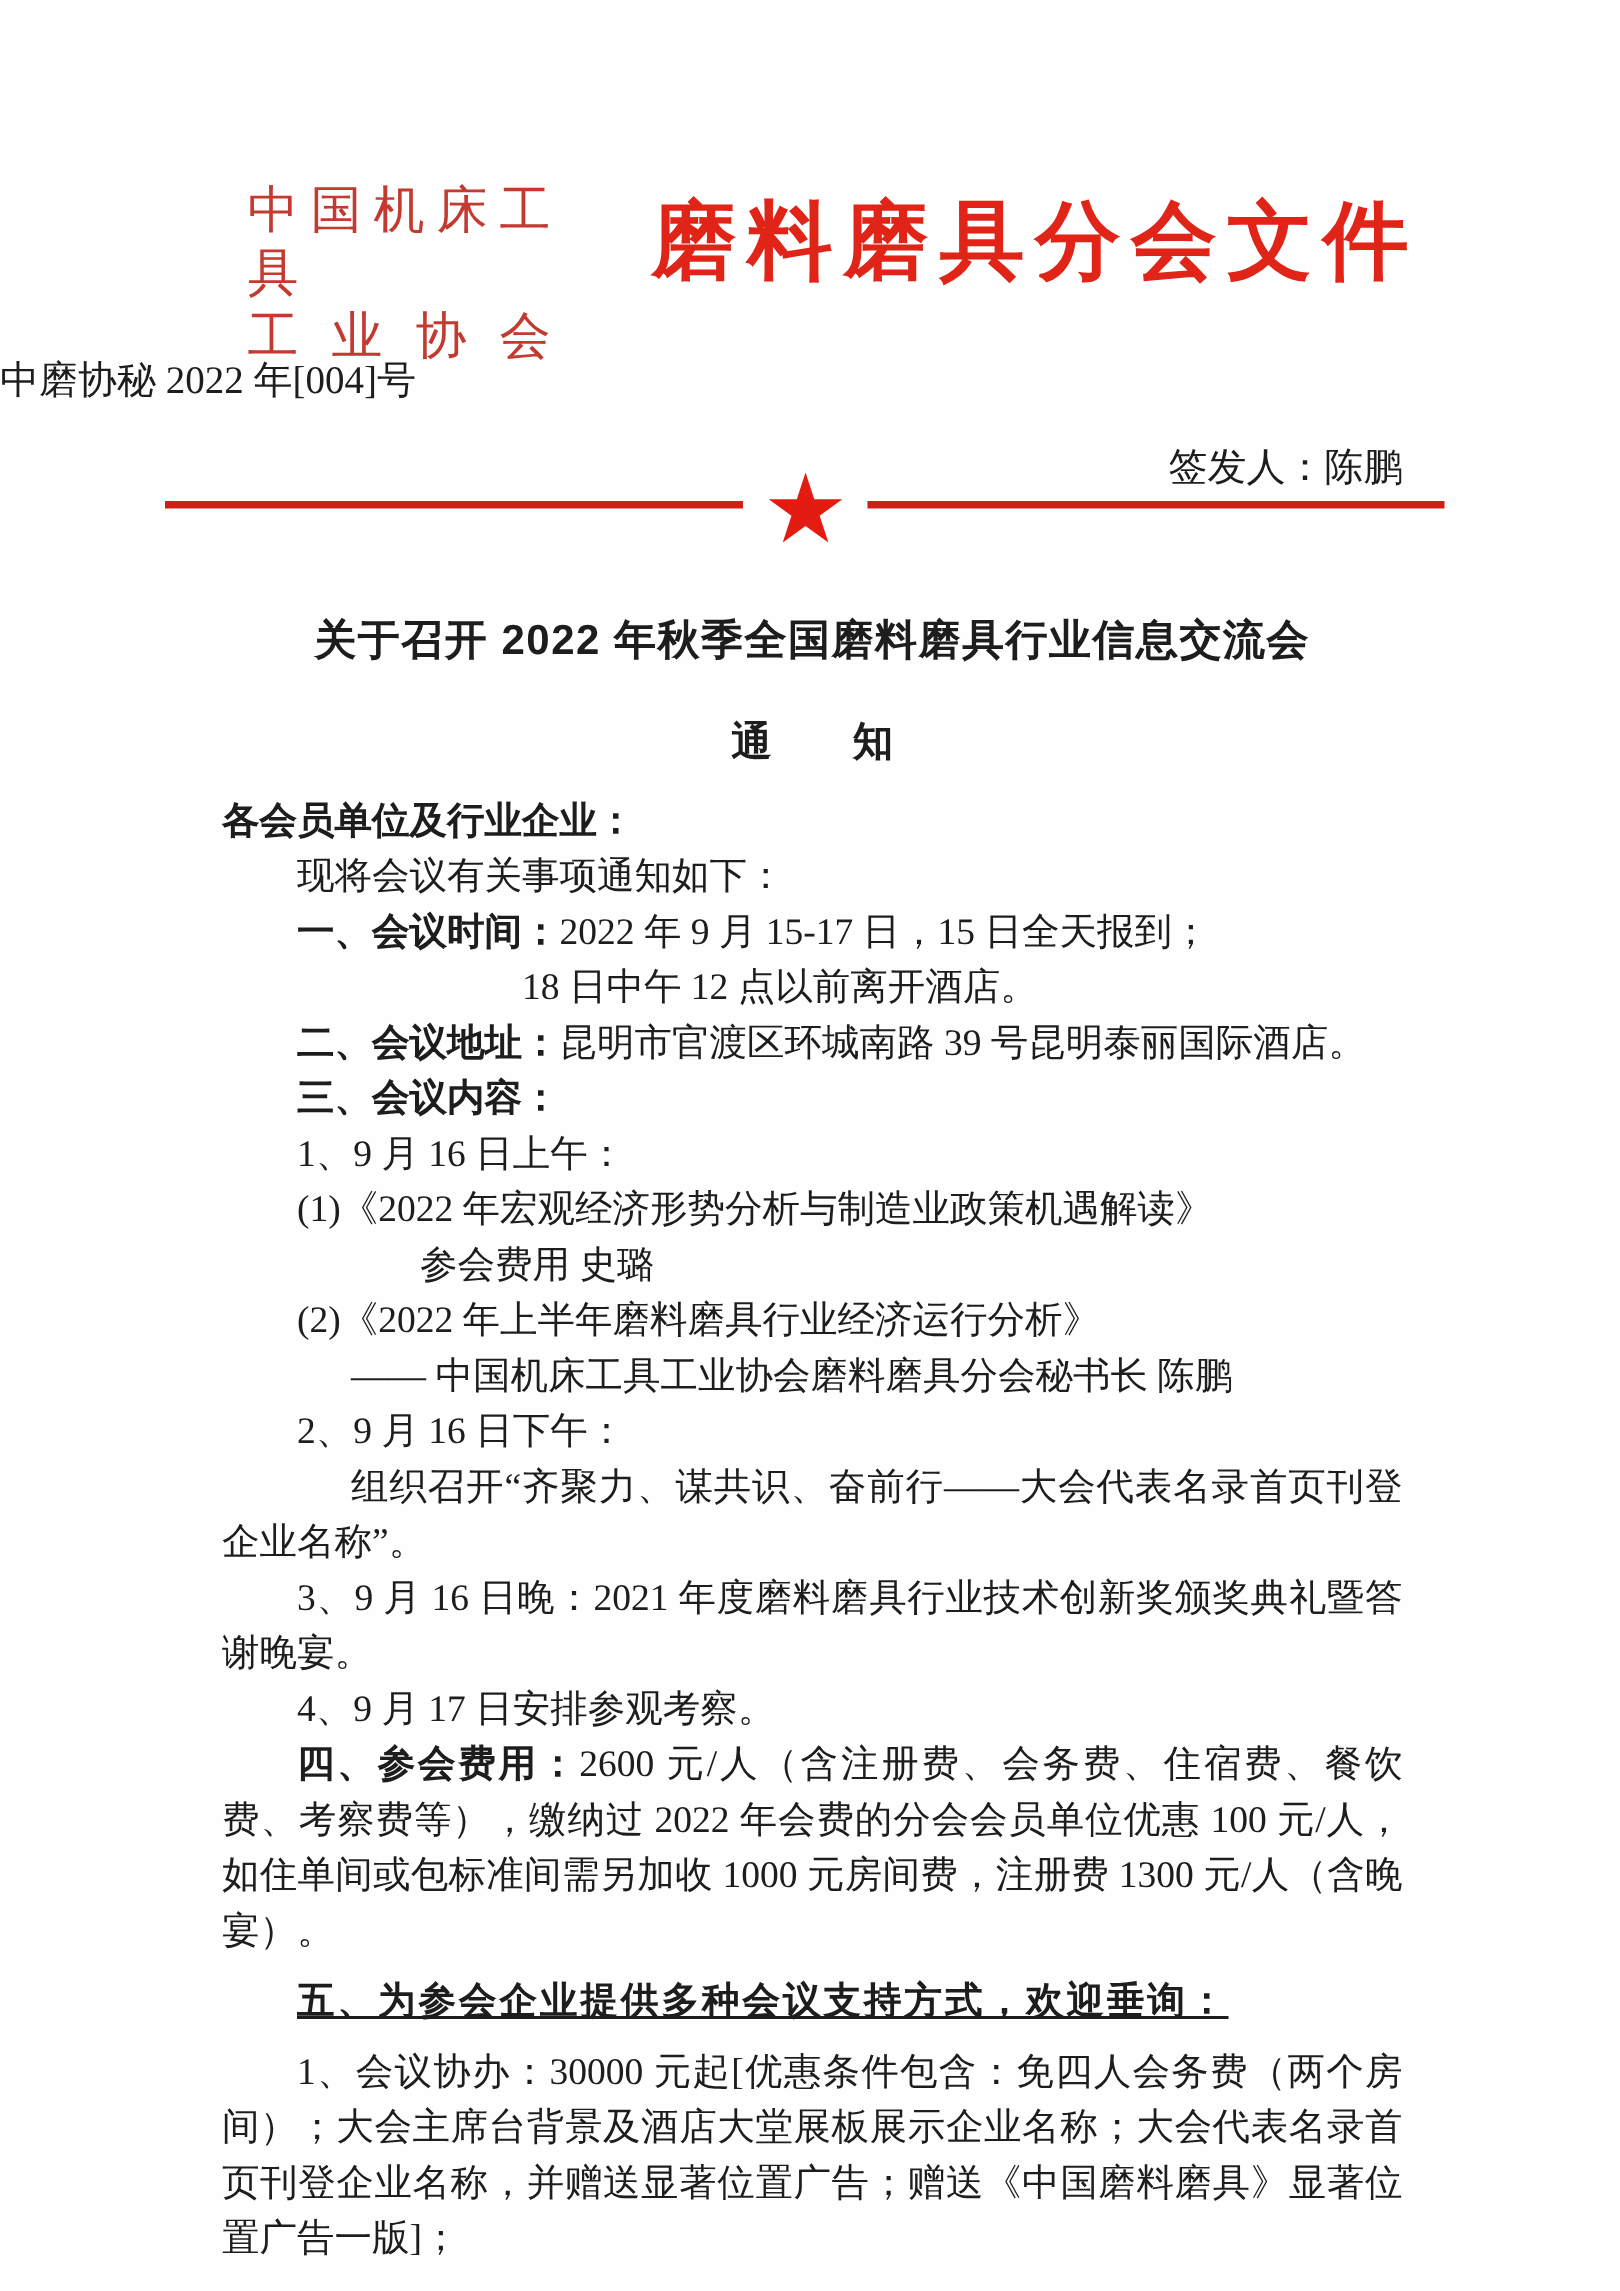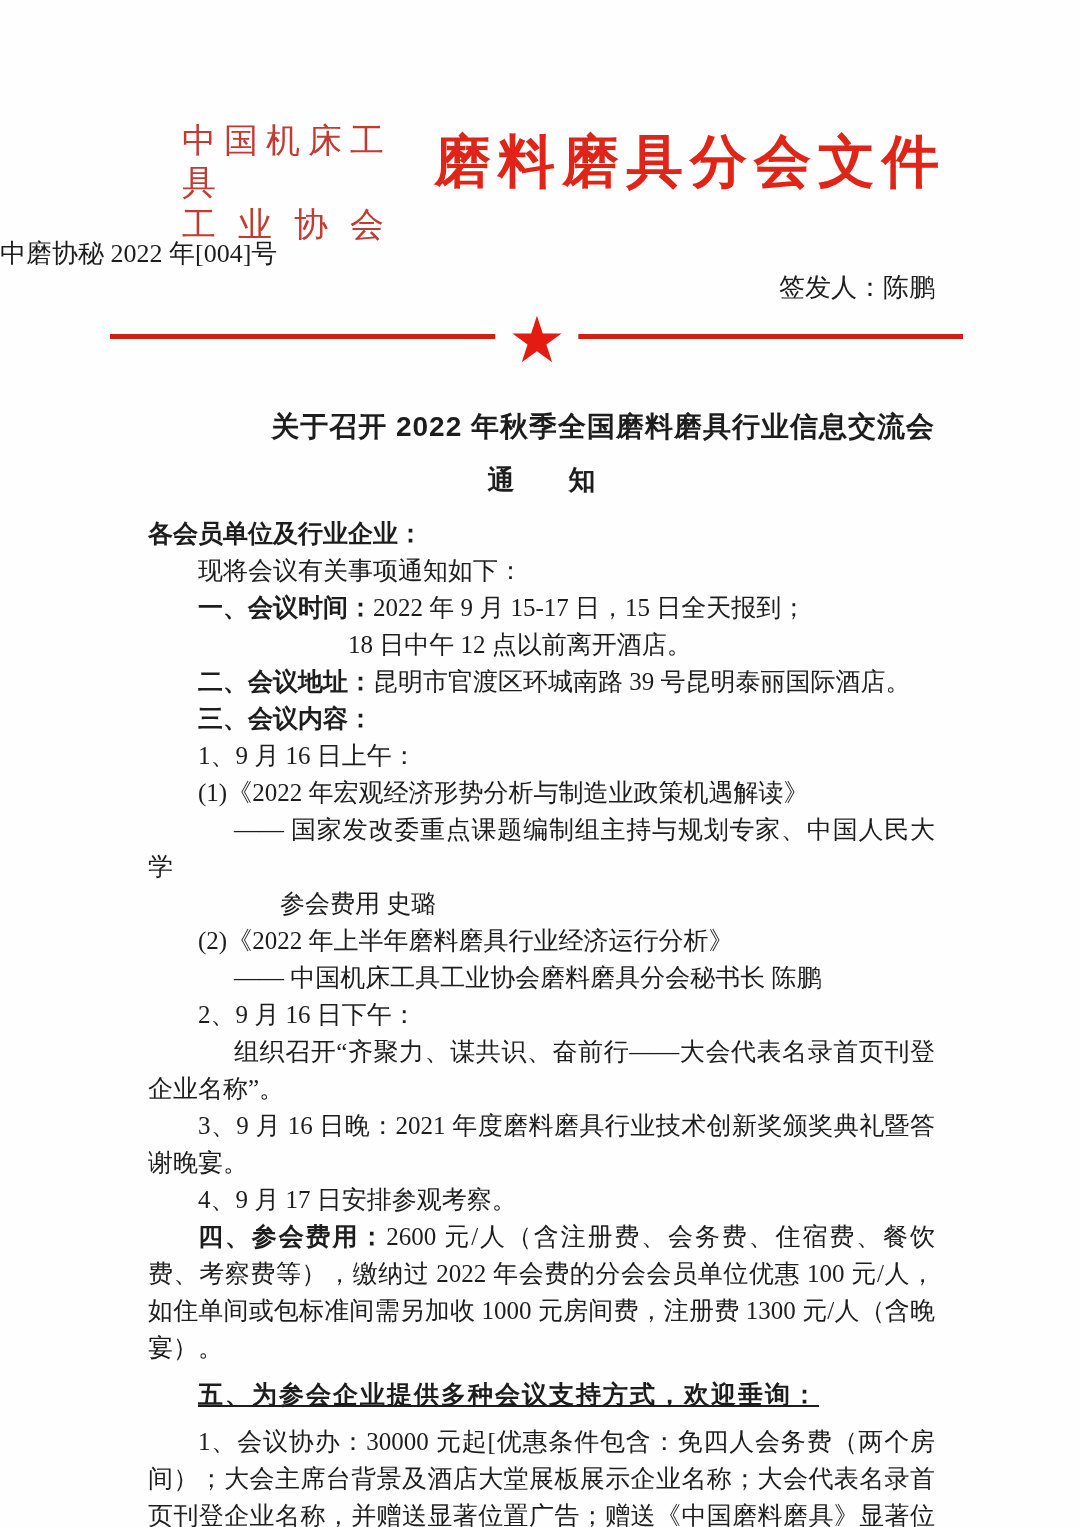--- a/index.html
+++ b/index.html
@@ -17,21 +17,21 @@
     height: 1527px;
     margin: 0 auto;
     background: #fefefe;
     overflow: hidden;
     font-family: "Liberation Serif", "DejaVu Serif", serif;
     color: var(--ink);
   }
   
   .org-block {
     position: absolute;
-    left: 182px; top: 120px;
+    left: 165px; top: 120px;
     width: 202px;
     font-size: 34px;
     line-height: 42px;
     color: var(--org-red);
     text-align: justify;
     text-align-last: justify;
   }
   .banner {
     position: absolute;
     left: 434px; top: 124px;
@@ -44,21 +44,21 @@
   }
   .doc-number {
     position: absolute;
     left: 0; right: 0; top: 238px;
     text-align: left;
     font-size: 26px;
     line-height: 32px;
   }
   .issuer {
     position: absolute;
-    right: 145px; top: 272px;
+    right: 145px; top: 296px;
     font-size: 26px;
     line-height: 32px;
   }
   .divider-line {
     position: absolute;
     left: 110px; top: 334px;
     width: 853px; height: 5px;
     background: var(--line-red);
   }
   .divider-star {
@@ -76,23 +76,23 @@
   .doc-main {
     position: absolute;
     left: 148px; top: 406px;
     width: 787px;
   }
   .doc-title {
     font-family: "Liberation Sans", "DejaVu Sans", sans-serif;
     font-size: 28px;
     font-weight: 700;
     letter-spacing: 1px;
-    text-align: right;
+    text-align: center;
     line-height: 42px;
-    margin-bottom: 14px;
+    margin-bottom: 28px;
   }
   .doc-subtitle {
     font-family: "Liberation Sans", "DejaVu Sans", sans-serif;
     font-size: 27px;
     font-weight: 700;
     text-align: center;
     line-height: 36px;
     margin-bottom: 17px;
   }
   .salutation {
@@ -141,21 +141,20 @@
     <div class="doc-subtitle">通　　知</div>
     <div class="salutation">各会员单位及行业企业：</div>
     <div>
         <p class="para">现将会议有关事项通知如下：</p>
         <p class="para"><b>一、会议时间：</b>2022 年 9 月 15-17 日，15 日全天报到；</p>
         <p class="para continuation-time">18 日中午 12 点以前离开酒店。</p>
         <p class="para"><b>二、会议地址：</b>昆明市官渡区环城南路 39 号昆明泰丽国际酒店。</p>
         <p class="para"><b>三、会议内容：</b></p>
         <p class="para">1、9 月 16 日上午：</p>
         <p class="para">(1)《2022 年宏观经济形势分析与制造业政策机遇解读》</p>
-        <p class="para continuation-dash">—— 国家发改委重点课题编制组主持与规划专家、中国人民大学</p>
         <p class="para continuation-professor">参会费用 史璐</p>
         <p class="para">(2)《2022 年上半年磨料磨具行业经济运行分析》</p>
         <p class="para continuation-dash">—— 中国机床工具工业协会磨料磨具分会秘书长 陈鹏</p>
         <p class="para">2、9 月 16 日下午：</p>
         <p class="para continuation-dash">组织召开“齐聚力、谋共识、奋前行——大会代表名录首页刊登企业名称”。</p>
         <p class="para">3、9 月 16 日晚：2021 年度磨料磨具行业技术创新奖颁奖典礼暨答谢晚宴。</p>
         <p class="para">4、9 月 17 日安排参观考察。</p>
         <p class="para"><b>四、参会费用：</b>2600 元/人（含注册费、会务费、住宿费、餐饮费、考察费等），缴纳过 2022 年会费的分会会员单位优惠 100 元/人，如住单间或包标准间需另加收 1000 元房间费，注册费 1300 元/人（含晚宴）。</p>
         <p class="para new-block emphasis"><b>五、为参会企业提供多种会议支持方式，欢迎垂询：</b></p>
         <p class="para new-block">1、会议协办：30000 元起[优惠条件包含：免四人会务费（两个房间）；大会主席台背景及酒店大堂展板展示企业名称；大会代表名录首页刊登企业名称，并赠送显著位置广告；赠送《中国磨料磨具》显著位置广告一版]；</p>

